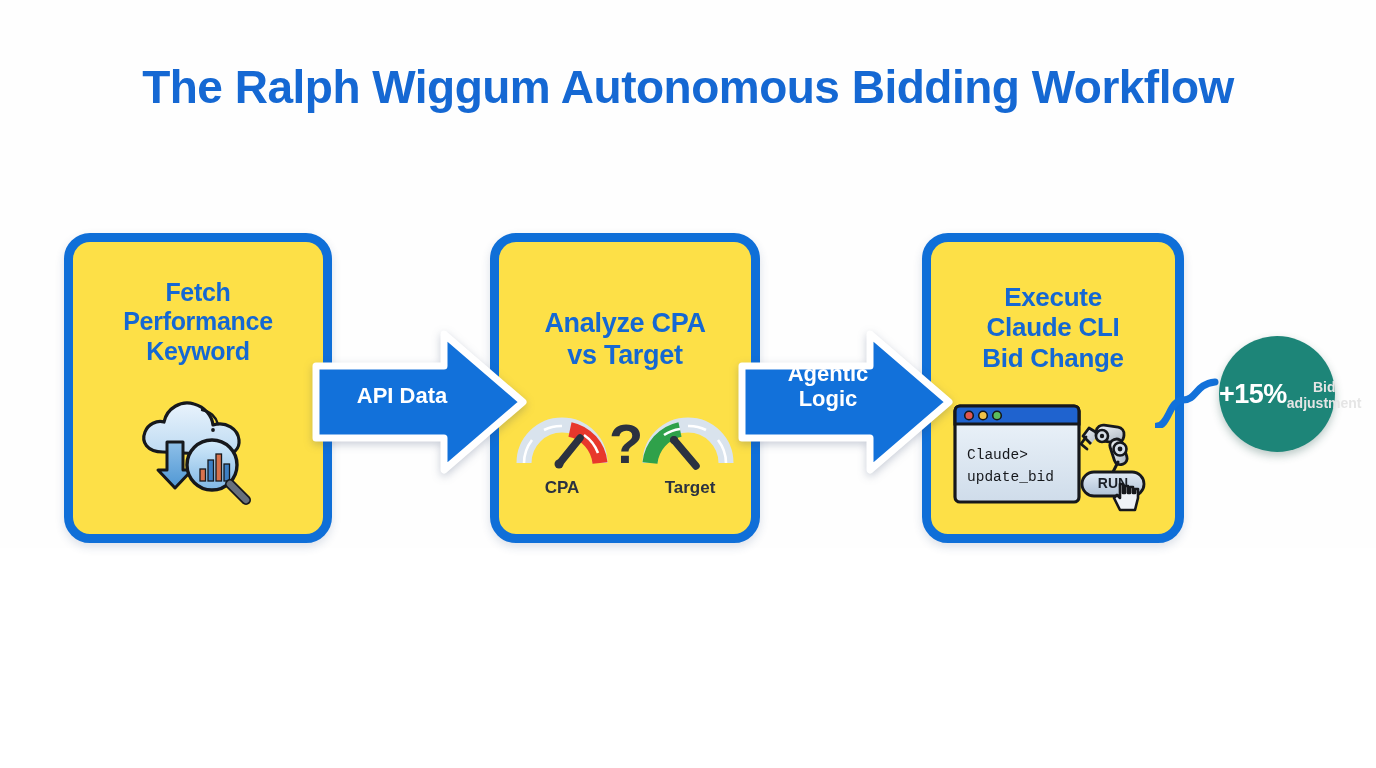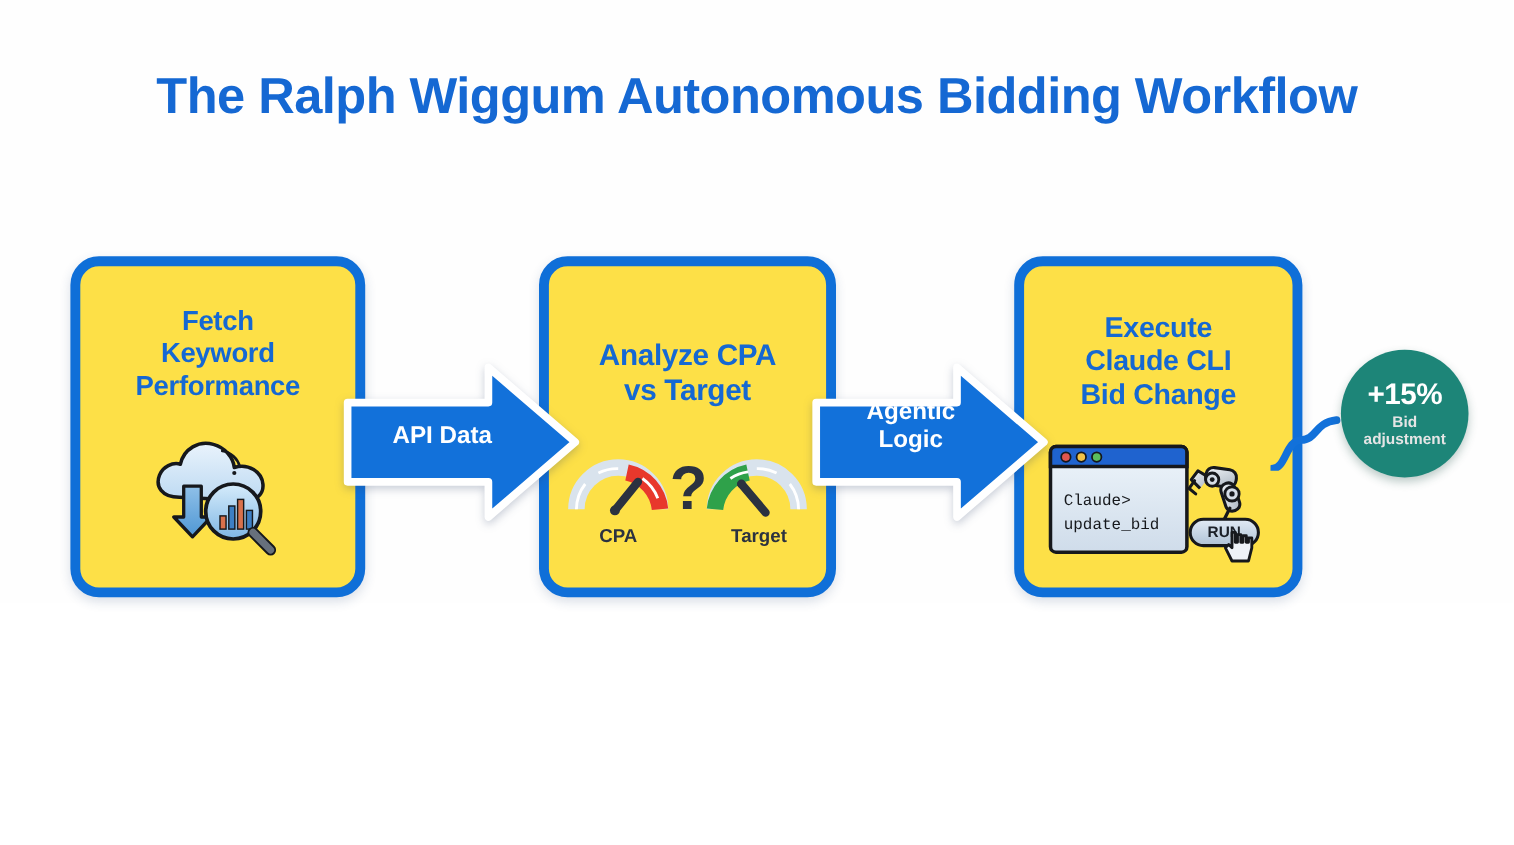--- a/index.html
+++ b/index.html
@@ -93,30 +93,29 @@
     line-height: 1.15;
     pointer-events: none;
   }
   #arrow-1-label { left: 322px; top: 383px; width: 160px; text-align: center; }
   #arrow-2-label { left: 748px; top: 361px; width: 160px; }
 
   
   #result-badge {
     position: absolute;
     left: 1219px;
-    top: 318px;
+    top: 336px;
     width: 116px;
     height: 116px;
     border-radius: 50%;
     background: #1d8578;
     box-shadow: 0 4px 9px rgba(30,80,70,0.30);
     display: flex;
-    flex-direction: column;
+    flex-direction: row;
     align-items: center;
-    justify-content: center;
     z-index: 4;
   }
   .badge-value {
     color: #ffffff;
     font-weight: 700;
     font-size: 27px;
     line-height: 1;
     letter-spacing: -0.5px;
   }
   .badge-sub {
@@ -159,22 +158,22 @@
 </head>
 <body>
 
 <div id="canvas">
 
   <div class="title">The Ralph Wiggum Autonomous Bidding Workflow</div>
 
   <div class="step-box" id="box-1">
     <div class="step-title">
       <div>Fetch</div>
+      <div>Performance</div>
       <div>Keyword</div>
-      <div>Performance</div>
     </div>
     <div class="icon-area">
 
       <svg width="130" height="120" viewBox="0 0 130 120">
         <defs>
           <linearGradient id="cloudGrad" x1="0" y1="0" x2="0" y2="1">
             <stop offset="0%" stop-color="#e9f3fc"></stop>
             <stop offset="100%" stop-color="#bcd9f2"></stop>
           </linearGradient>
           <linearGradient id="glassGrad" x1="0" y1="0" x2="0" y2="1">

